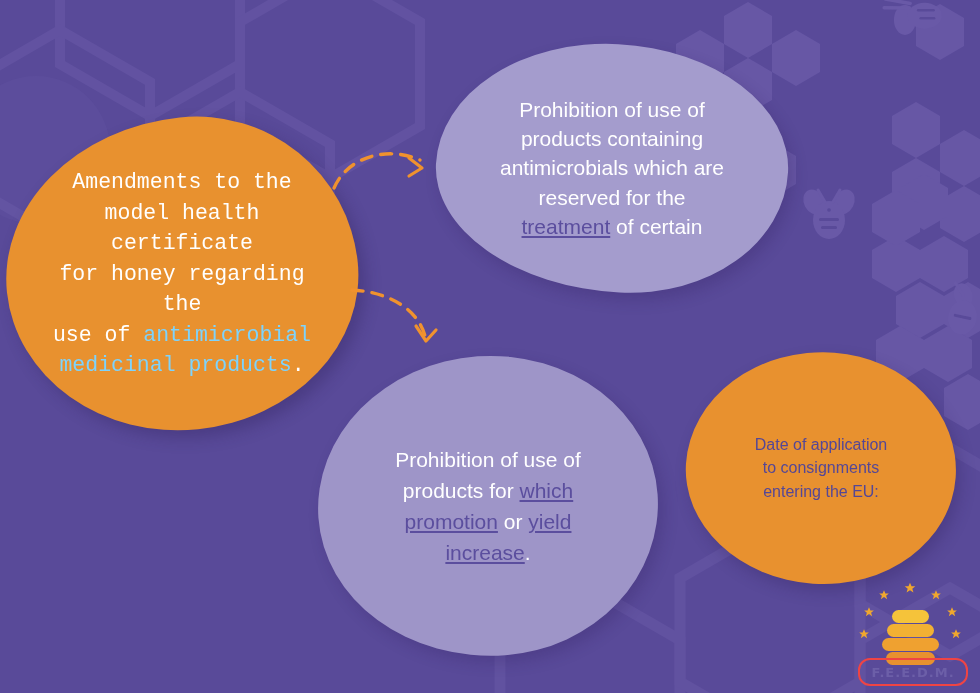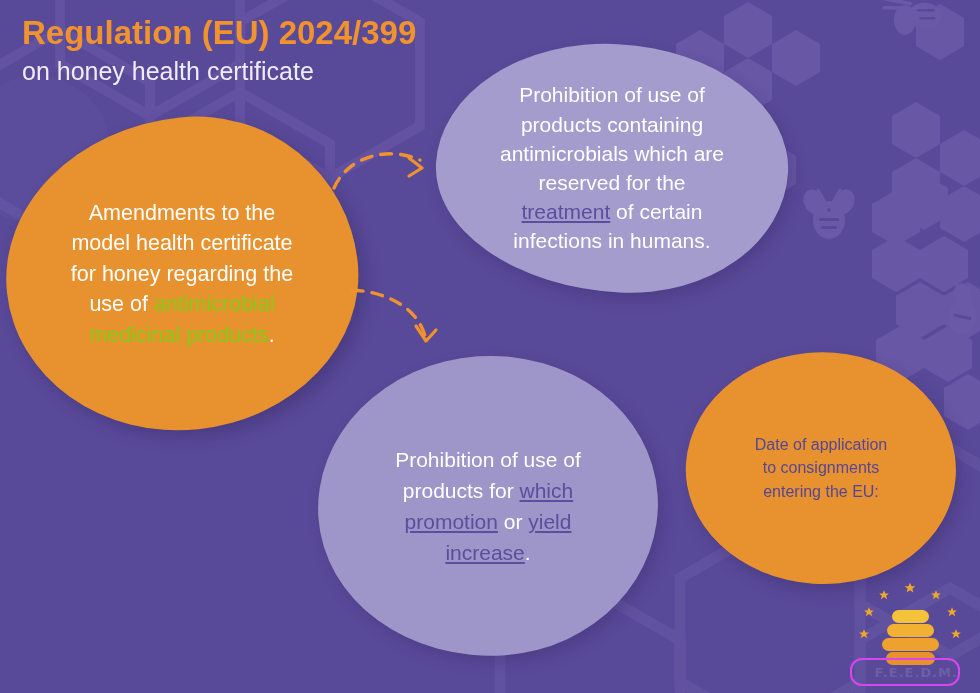--- a/index.html
+++ b/index.html
@@ -24,21 +24,21 @@
   }
   
   .blob{position:absolute;z-index:20;}
   .blob .txt{
     position:absolute;left:0;top:0;width:100%;height:100%;
     display:flex;align-items:center;justify-content:center;
     text-align:center;box-sizing:border-box;
   }
   .blob p{margin:8px;}
   
-  #blob-amend{left:6px;top:118px;width:352px;height:312px;}
+  #blob-amend{left:6px;top:118px;width:352px;height:312px;font-family:Liberation Mono, monospace;}
   #blob-amend .shape{
     position:absolute;inset:0;background:#E8912F;
     border-radius:54% 46% 50% 50% / 50% 52% 48% 50%;
     transform:rotate(-6deg);
     box-shadow:6px 8px 16px rgba(40,25,80,.30);
   }
   #blob-amend .txt{padding:40px 26px;}
   #blob-amend p{font-size:21.5px;line-height:1.42;color:#FFFFFF;}
   
   #blob-prohib1{left:436px;top:44px;width:352px;height:248px;}
@@ -63,31 +63,31 @@
   
   #blob-date{left:686px;top:352px;width:270px;height:232px;z-index:22;}
   #blob-date .shape{
     position:absolute;inset:0;background:#E8912F;
     border-radius:52% 48% 50% 50% / 52% 50% 50% 48%;
     transform:rotate(4deg);
     box-shadow:5px 7px 15px rgba(40,25,80,.25);
   }
   #blob-date .txt{padding:26px 18px;}
   #blob-date p{font-size:16px;line-height:1.45;color:#554796;}
-  .hl-purple{color:#84cc16;}
+  .hl-purple{color:#7dd3fc;}
   .hl-deep{color:#5B4E9E;text-decoration:underline;}
   .hl-white{color:#FFFFFF;}
   
   .arrows{position:absolute;inset:0;z-index:30;pointer-events:none;}
   
   #logo{position:absolute;left:848px;top:578px;width:124px;height:108px;z-index:45;}
   .logo-text{
-    position:absolute;left:2px;top:80px;width:106px;height:24px;
-    border:2px solid #d946ef;border-radius:12px;
-    display:flex;align-items:center;justify-content:flex-end;
+    position:absolute;left:10px;top:80px;width:106px;height:24px;
+    border:2px solid #ef4444;border-radius:12px;
+    display:flex;align-items:center;justify-content:center;
   }
   .logo-text span{
     font-size:13px;font-weight:bold;letter-spacing:1px;color:#6C5FA8;
     font-family:"DejaVu Sans",sans-serif;
   }
 </style>
 </head>
 <body>
 
 <div id="canvas">
@@ -155,24 +155,20 @@
     <g fill="#6A5AA8" opacity="0.95" transform="translate(950,280) rotate(12)">
       <ellipse cx="16" cy="12" rx="9" ry="12" transform="rotate(-30 16 12)"></ellipse>
       <ellipse cx="20" cy="34" rx="14" ry="17"></ellipse>
       <path d="M6 2 L16 12" stroke="#6A5AA8" stroke-width="3" fill="none" stroke-linecap="round"></path>
       <rect x="11" y="32" width="18" height="3" rx="1.5" fill="#594A99"></rect>
     </g>
 
     <circle cx="36" cy="150" r="74" fill="#6A5AA8" opacity="0.22"></circle>
   </svg>
 
-  <div class="title-wrap">
-    <div class="title-main">Regulation (EU) 2024/399</div>
-    <div class="title-sub">on honey health certificate</div>
-  </div>
 
   <div class="blob" id="blob-amend">
     <div class="shape"></div>
     <div class="txt">
       <p>
         <span>Amendments to the</span><br>
         <span>model health certificate</span><br>
         <span>for honey regarding the</span><br>
         <span>use of </span><span class="hl-purple">antimicrobial</span><br>
         <span class="hl-purple">medicinal products</span><span>.</span>
@@ -182,21 +178,20 @@
 
   <div class="blob" id="blob-prohib1">
     <div class="shape"></div>
     <div class="txt">
       <p>
         <span>Prohibition of use of</span><br>
         <span>products containing</span><br>
         <span>antimicrobials which are</span><br>
         <span>reserved for the</span><br>
         <span class="hl-deep">treatment</span><span> of certain</span><br>
-        <span>infections in humans.</span>
       </p>
     </div>
   </div>
 
   <div class="blob" id="blob-prohib2">
     <div class="shape"></div>
     <div class="txt">
       <p>
         <span>Prohibition of use of</span><br>
         <span>products for </span><span class="hl-deep">which</span><br>

